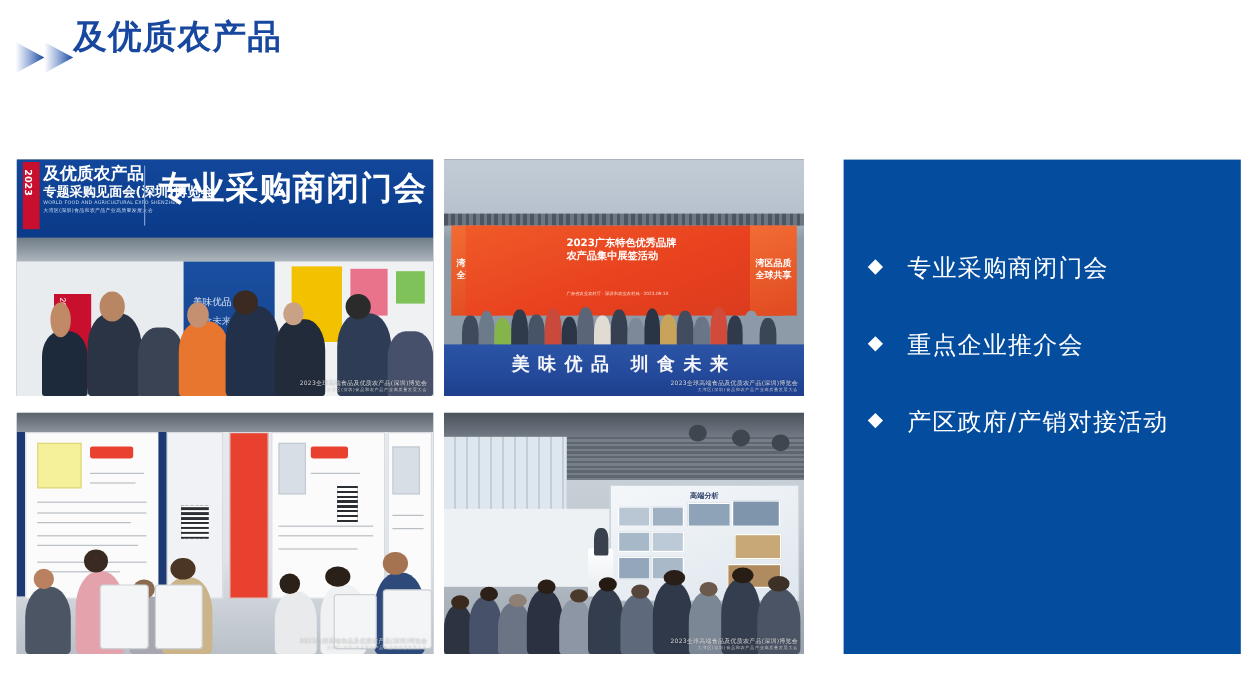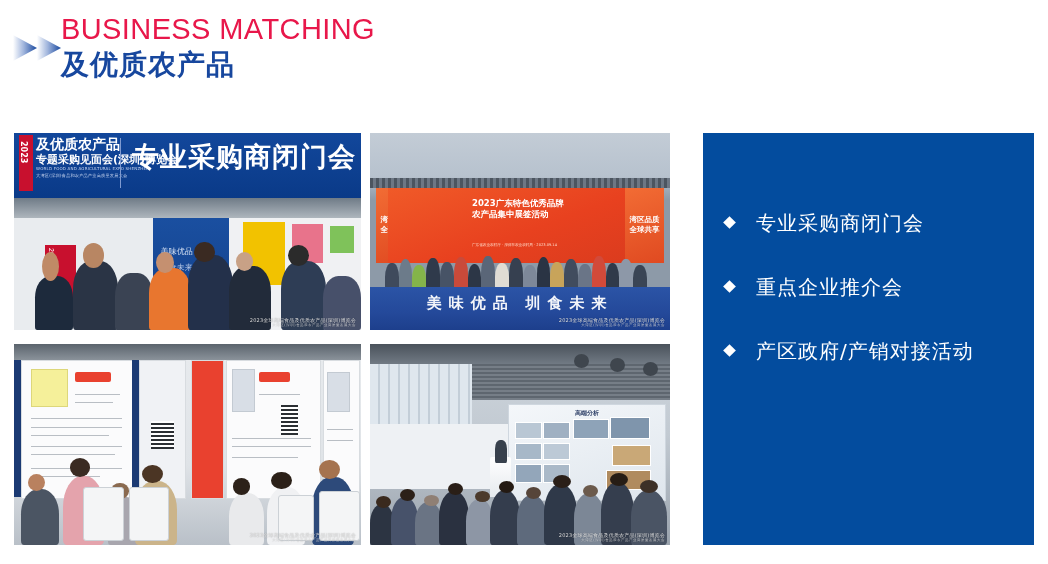--- a/index.html
+++ b/index.html
@@ -150,21 +150,21 @@
   .p2-center-cn { position:absolute; left:34%; top:33%; color:#fff; font-size:8.5px;
     line-height:11px; font-weight:bold; font-family:"DejaVu Sans",sans-serif; white-space:nowrap;}
   .p2-center-sub { position:absolute; left:34%; top:56%; color:#ffd9c8; font-size:3.6px;
     font-family:"DejaVu Sans",sans-serif; white-space:nowrap;}
   .p2-crowd { position:absolute; left:4%; top:56%; width:92%; height:26%;}
   .p2-crowd i { position:absolute; bottom:0; display:block; border-radius:45% 45% 10% 10%;}
   .p2-stage { position:absolute; left:0; bottom:0; width:100%; height:22%;
     background:linear-gradient(180deg,#2b54a6 0%,#24499a 60%,#1d3f8c 100%);}
   .p2-stage .slogan { position:absolute; left:0; right:0; top:18%; text-align:center;
     color:#fff; font-size:15px; font-weight:bold; letter-spacing:7px;
-    font-family:Liberation Serif, serif; opacity:0.95;}
+    font-family:Liberation Sans, sans-serif; opacity:0.95;}
 
   
   .p3-bg { position:absolute; inset:0; background:linear-gradient(180deg,#e8ebee 0%,#dfe3e7 60%,#b9c0c8 100%);}
   .p3-top { position:absolute; left:0; top:0; width:100%; height:8%;
     background:linear-gradient(180deg,#5b646d,#8a929a);}
   .p3-board { position:absolute; top:8%; height:68%; background:#fbfbfc; border:1px solid #d8dce0;}
   .p3-b1 { left:2%; width:32%; }
   .p3-b2 { left:36%; width:13%; background:#f0f2f5; }
   .p3-b3 { left:51%; width:9%; background:#e9412f; }
   .p3-b4 { left:61%; width:27%; }
@@ -259,21 +259,20 @@
           <stop offset="0%" stop-color="#ffffff"></stop>
           <stop offset="45%" stop-color="#9fb4dc"></stop>
           <stop offset="100%" stop-color="#17479e"></stop>
         </linearGradient>
       </defs>
       <polygon points="1,3 25,16 1,29" fill="url(#cg)"></polygon>
       <polygon points="25,3 49,16 25,29" fill="url(#cg2)"></polygon>
     </svg>
   </span>
   <div class="header-text">
-    <div class="title-en">BUSINESS MATCHING</div>
     <div class="title-cn">及优质农产品</div>
   </div>
 </div>
 
 <div class="photo-grid">
 
   <div class="photo photo-1">
     <div class="photo-inner">
       <div class="p1-bg"></div>
       <div class="p1-banner">

